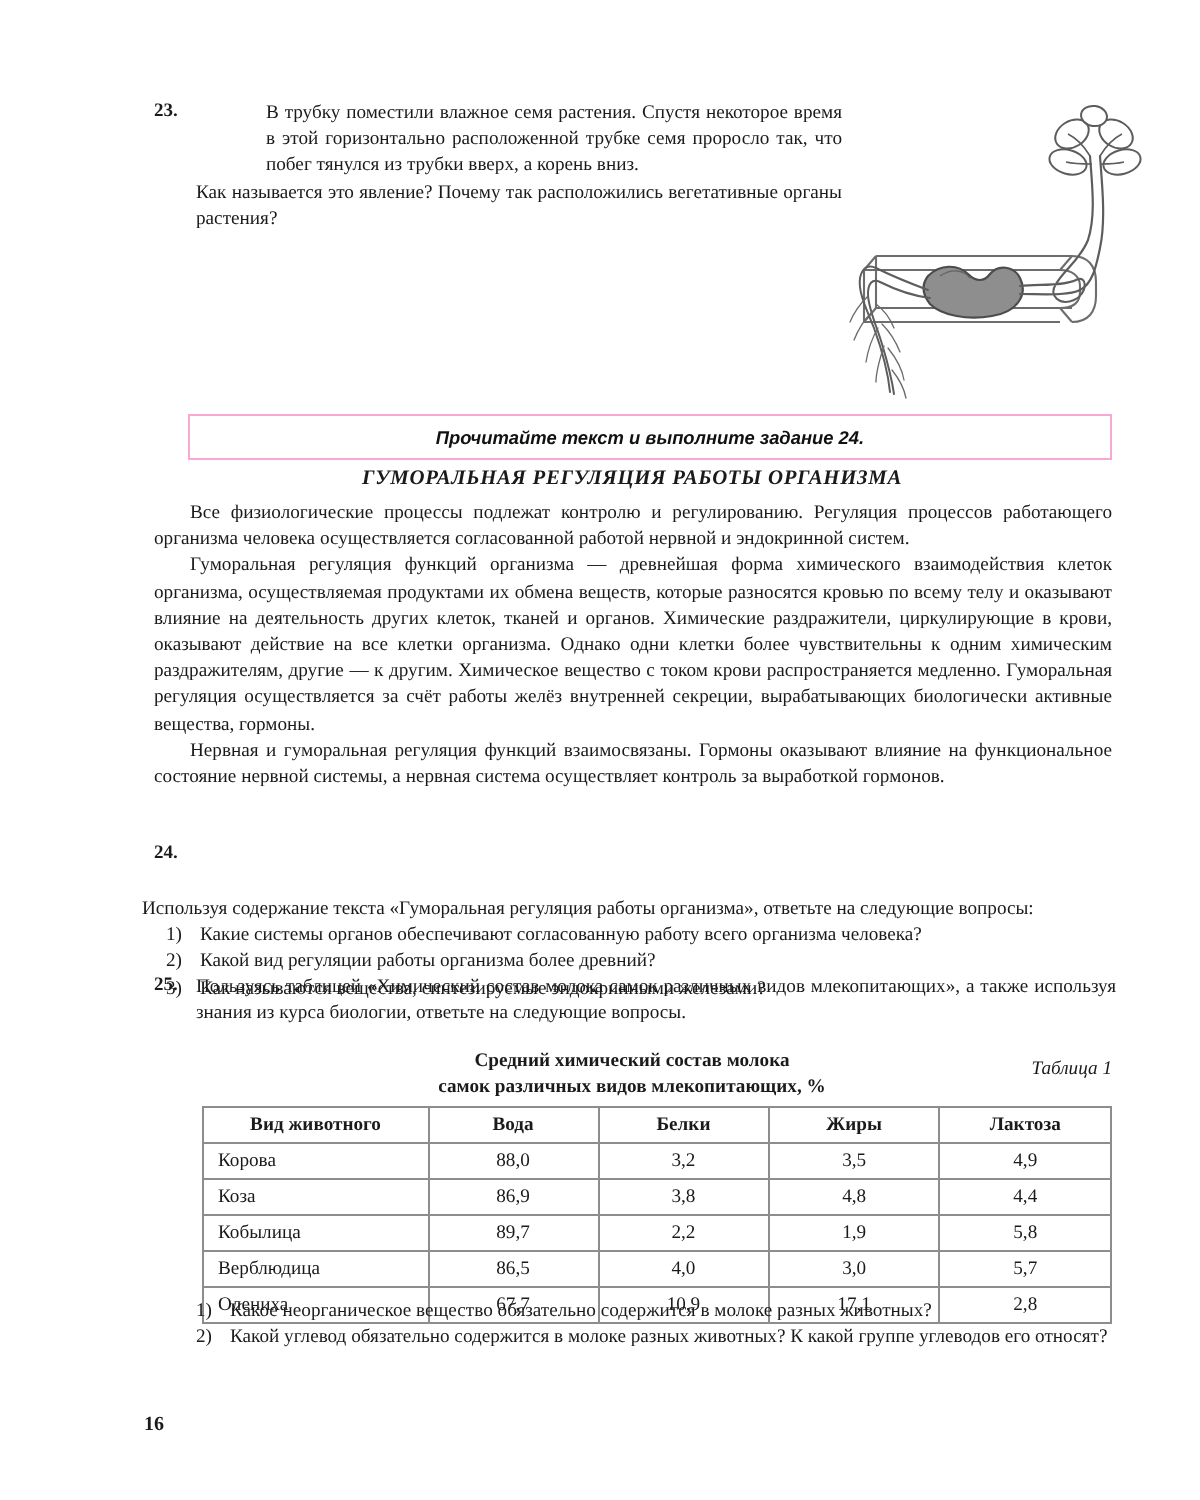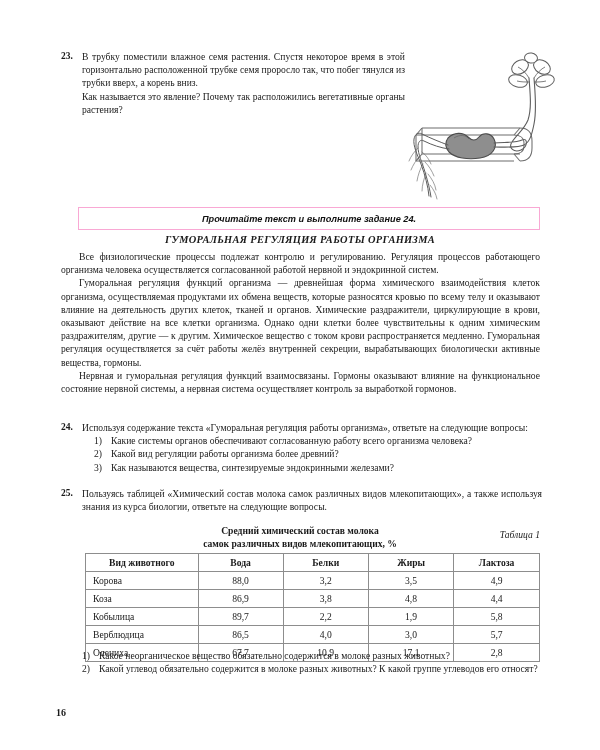--- a/index.html
+++ b/index.html
@@ -10,21 +10,21 @@
   body {
     width: 600px;
     height: 750px;
     position: relative;
     font-family: "Liberation Serif", serif;
     color: #1a1a1a;
     overflow: hidden;
   }
   .page {
     position: absolute;
-    left: 0; top: 0;
+    left: 16px; top: 0;
     width: 512px;
     height: 750px;
   }
 
   
   .task {
     position: absolute;
     display: flex;
     align-items: flex-start;
   }
@@ -46,21 +46,21 @@
     line-height: 13.2px;
     hyphens: manual;
   }
 
   
   #task23 {
     left: 55px;
     top: 50px;
     width: 350px;
   }
-  #task23 .para-a { text-align: justify; }
+  #task23 .para-a { text-align: justify; margin-left: 35px; }
   #task23 .para-b { text-align: justify; margin-top: 0; }
 
   
   .illus {
     position: absolute;
     left: 408px;
     top: 42px;
     width: 150px;
     height: 160px;
   }
@@ -110,20 +110,21 @@
     text-align: justify;
     font-size: 9.6px;
     line-height: 13.2px;
   }
 
   
   #task24 {
     left: 55px;
     top: 421px;
     width: 487px;
+    flex-direction: column;
   }
   .sublist {
     margin: 0;
     padding: 0;
     list-style: none;
   }
   .sublist li {
     display: flex;
     font-size: 9.6px;
     line-height: 13.2px;

